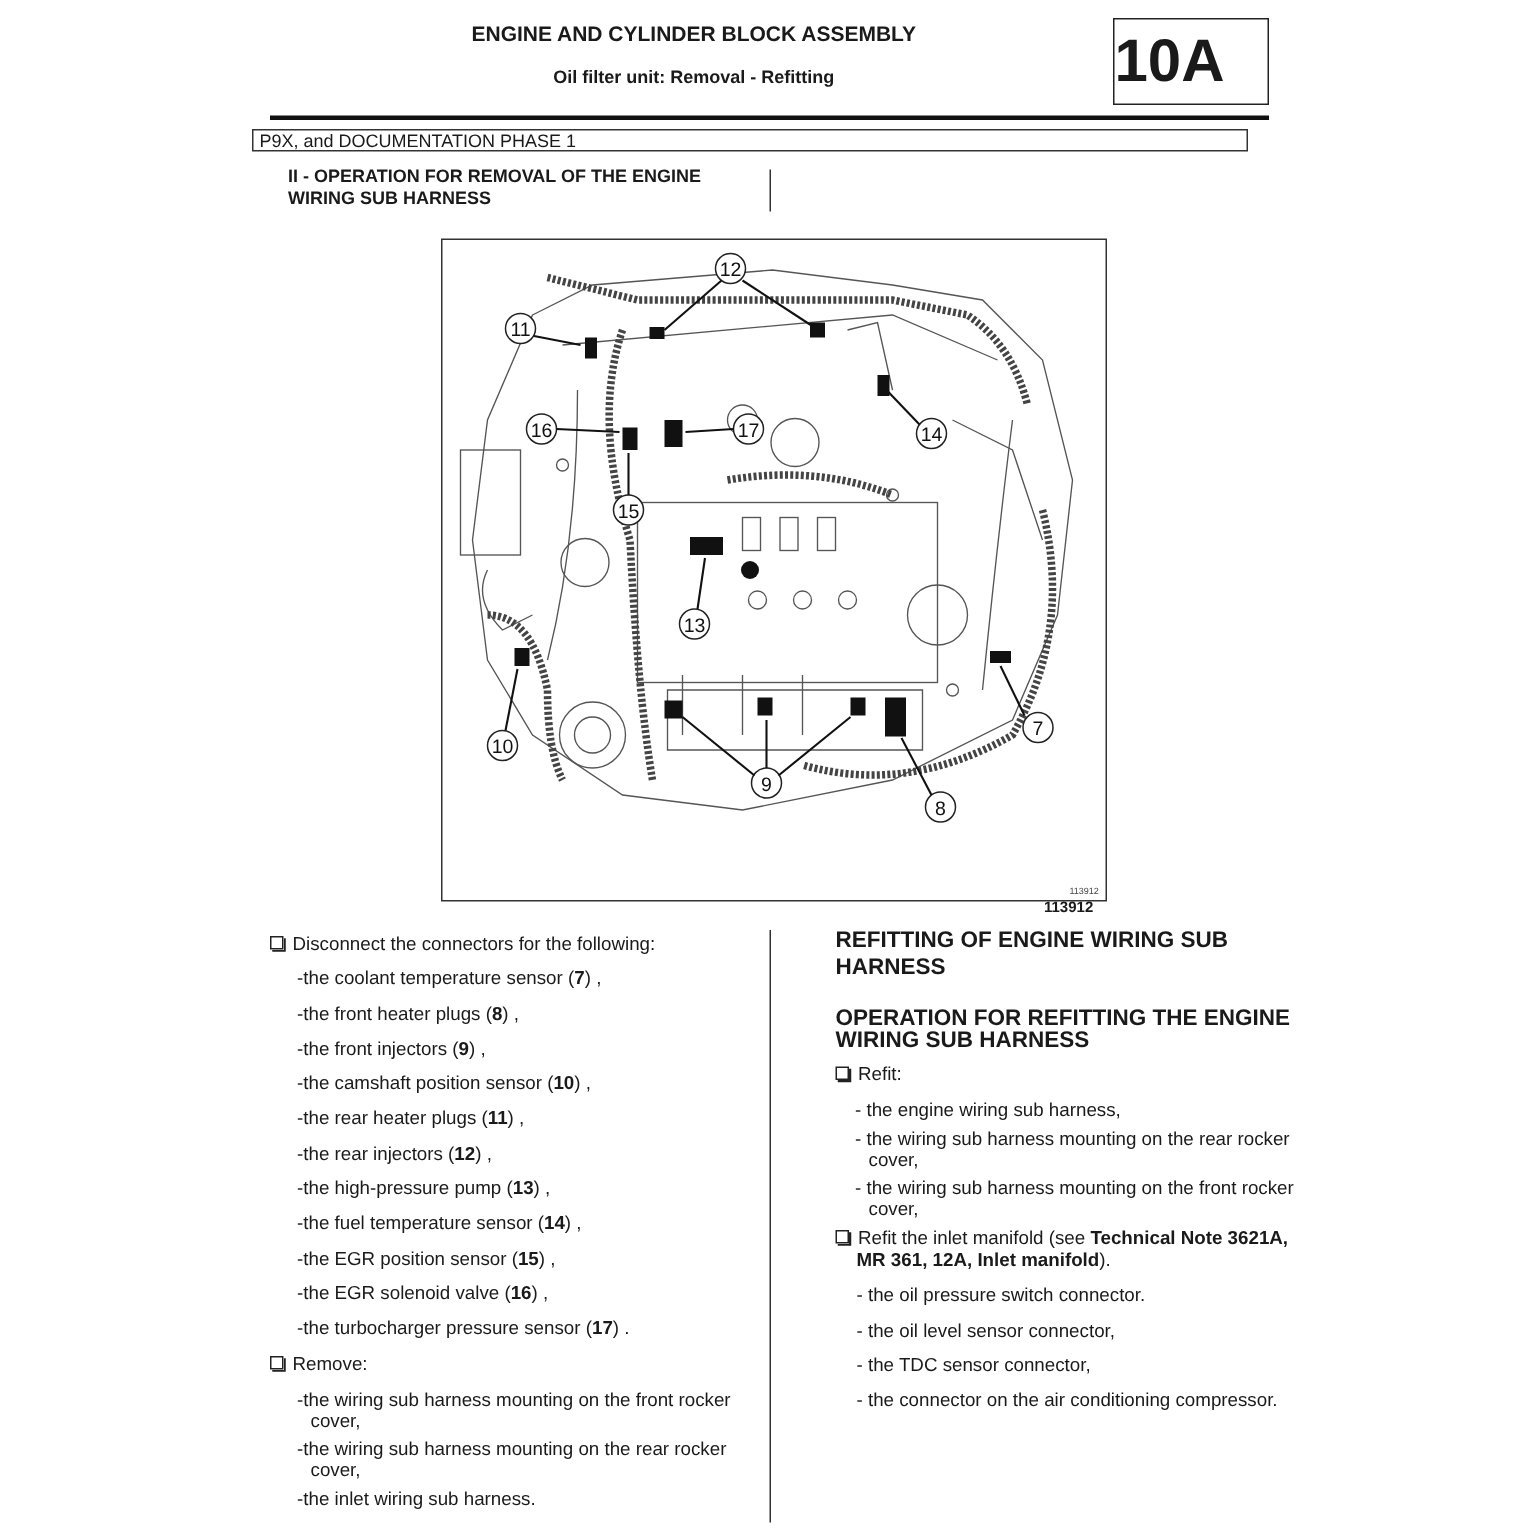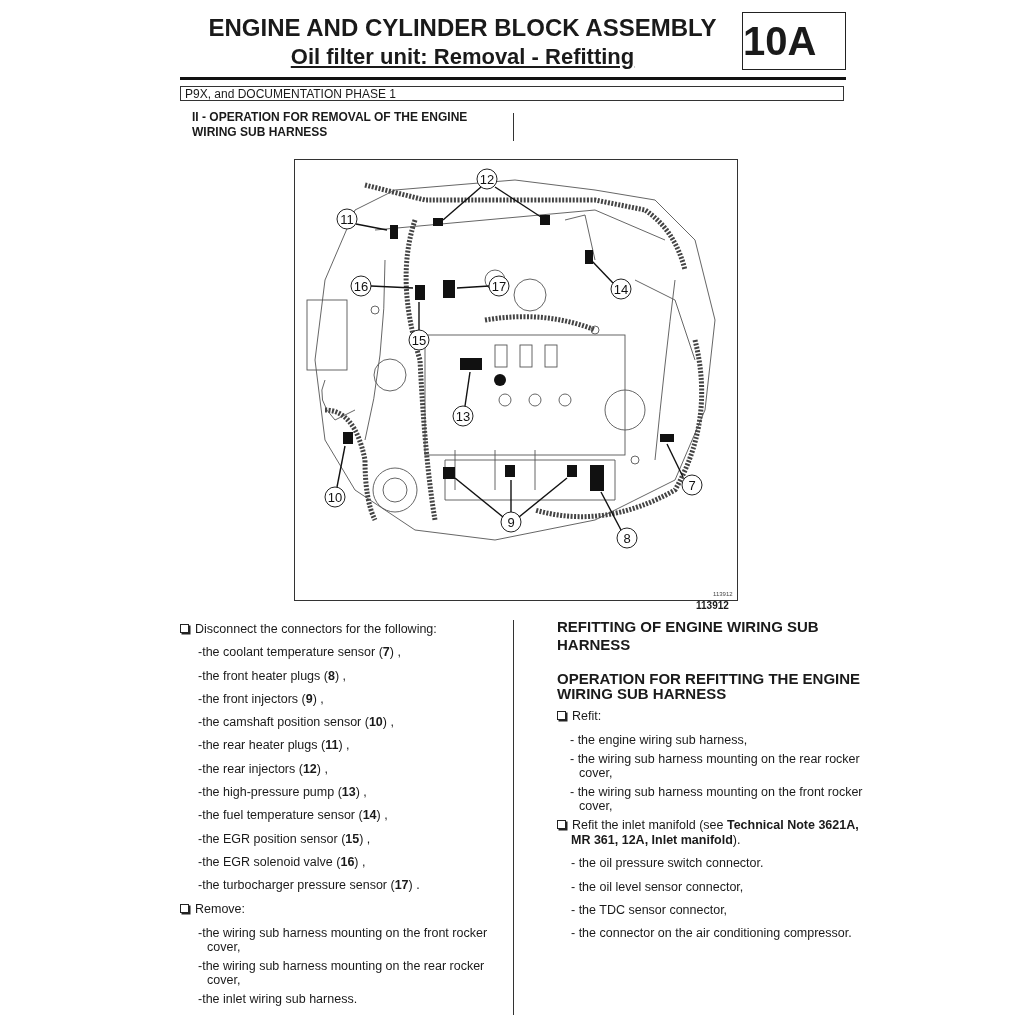--- a/index.html
+++ b/index.html
@@ -1,21 +1,21 @@
 <!DOCTYPE html>
 <html><head>
 <meta charset="utf-8">
 <style>
   html, body { margin:0; padding:0; background:#fff; }
   body { width:1024px; height:1024px; position:relative; overflow:hidden; font-family:"Liberation Sans", sans-serif; color:#1a1a1a; }
-  .title1 { position:absolute; left:200px; top:14px; width:525px; text-align:center; font-weight:bold; font-size:24px; }
-  .title2 { position:absolute; left:200px; top:44px; width:525px; text-align:center; font-weight:bold; font-size:22px;text-decoration:underline; }
+  .title1 { position:absolute; left:200px; top:14px; width:525px; text-align:center; font-weight:bold; font-size:14px; }
+  .title2 { position:absolute; left:200px; top:44px; width:525px; text-align:center; font-weight:bold; font-size:12px; }
   .chapter { position:absolute; left:742px; top:12px; width:102px; height:56px; border:1.5px solid #222; font-weight:bold; font-size:40px; text-align:left; line-height:56px; }
   .rule { position:absolute; left:180px; top:77px; width:666px; height:3px; background:#111; }
-  .applic { position:absolute; left:180px; top:86px; width:664px; height:15px; border:1px solid #333; font-size:12px; line-height:15px; padding-left:4px; box-sizing:border-box; }
+  .applic { position:absolute; left:168px; top:86px; width:664px; height:15px; border:1px solid #333; font-size:12px; line-height:15px; padding-left:4px; box-sizing:border-box; }
   .sec-head { position:absolute; left:192px; top:110px; width:320px; font-weight:bold; font-size:12px; line-height:15px; }
   .vline-top { position:absolute; left:513px; top:113px; width:1px; height:28px; background:#333; }
   .figure { position:absolute; left:294px; top:159px; width:442px; height:440px; border:1px solid #333; background:#fff; }
   .fig-ref { position:absolute; left:696px; top:600px; font-size:10px; font-weight:bold; }
   .col { position:absolute; font-size:12.5px; }
   .col-left { left:180px; top:618px; width:325px; }
   .col-right { left:532px; top:618px; width:320px;margin-left:25px; }
   .vline-mid { position:absolute; left:513px; top:620px; width:1px; height:395px; background:#333; }
   .line { line-height:23.3px; white-space:nowrap; }
   .bullet { display:inline-block; width:9px; height:9px; border:1px solid #222; box-shadow:1.5px 1.5px 0 #222; margin-right:6px; vertical-align:0px; box-sizing:border-box; }

